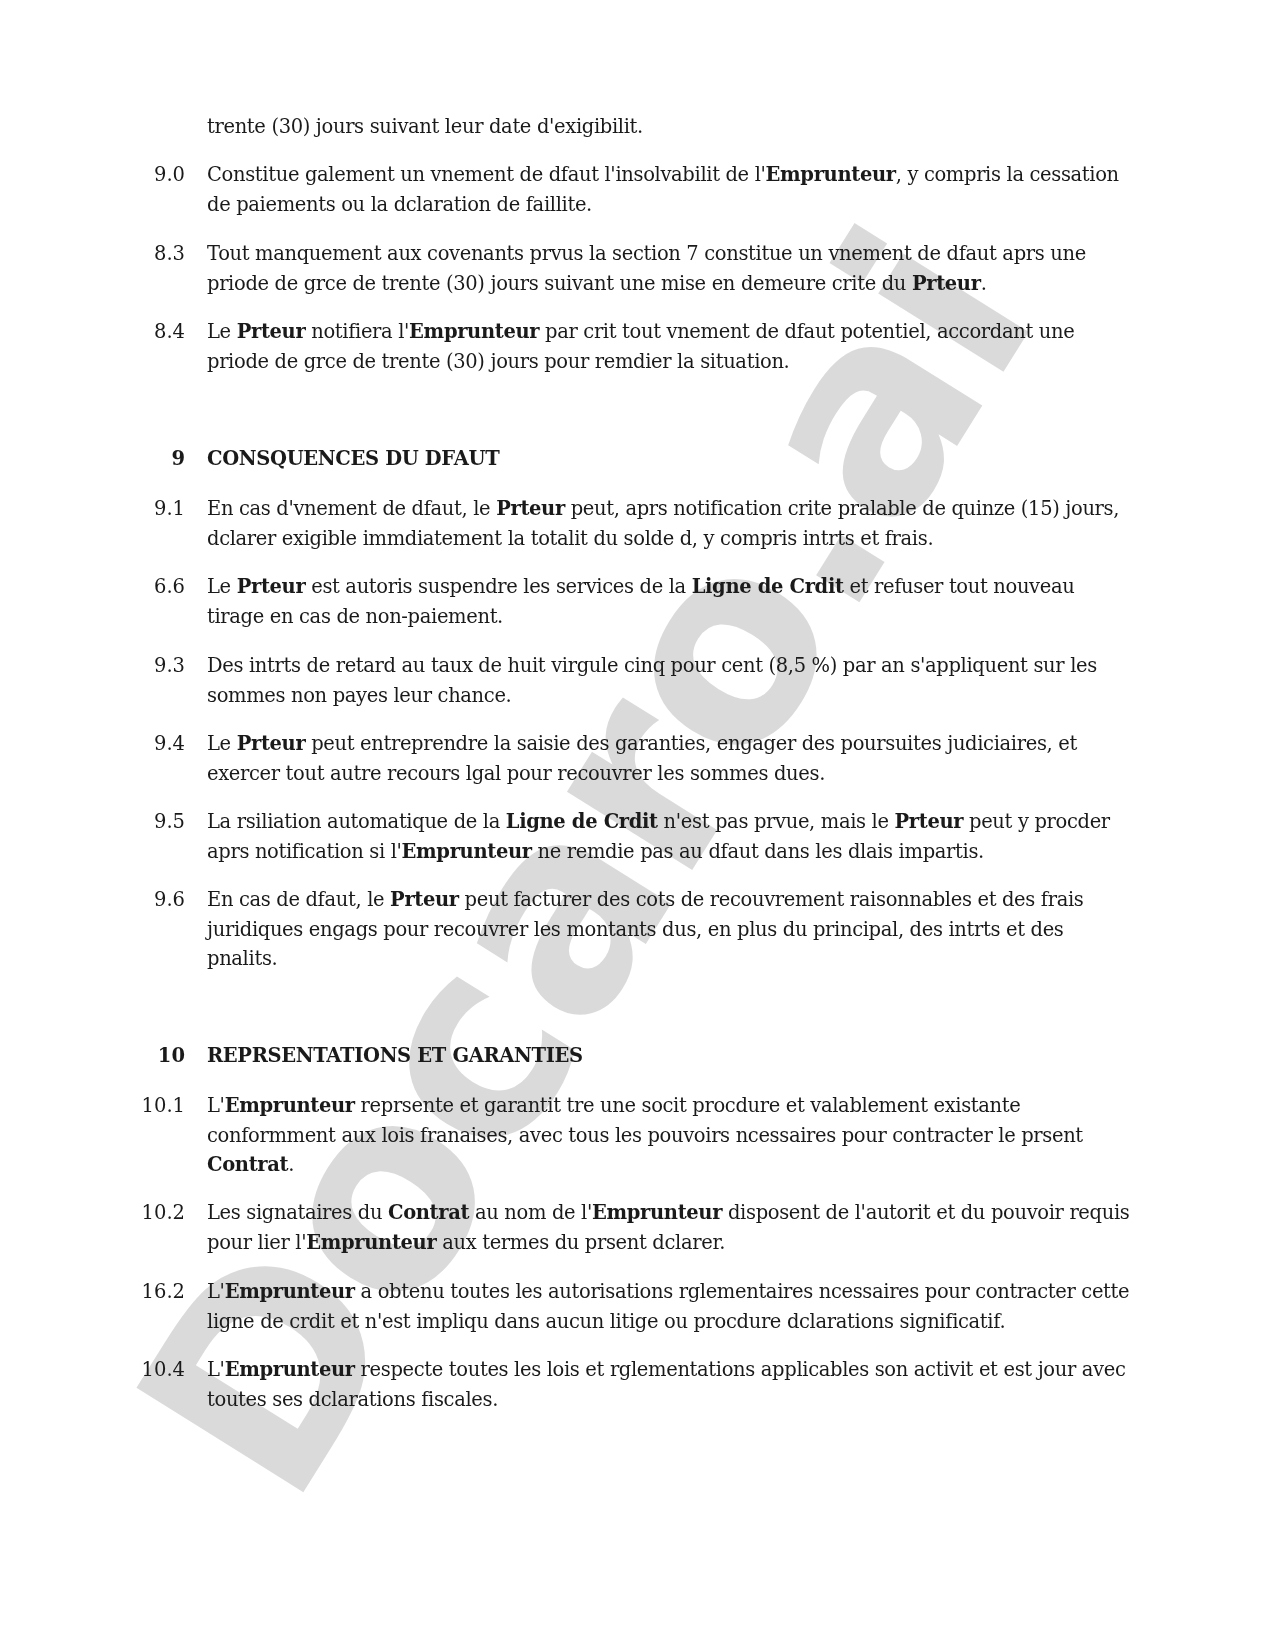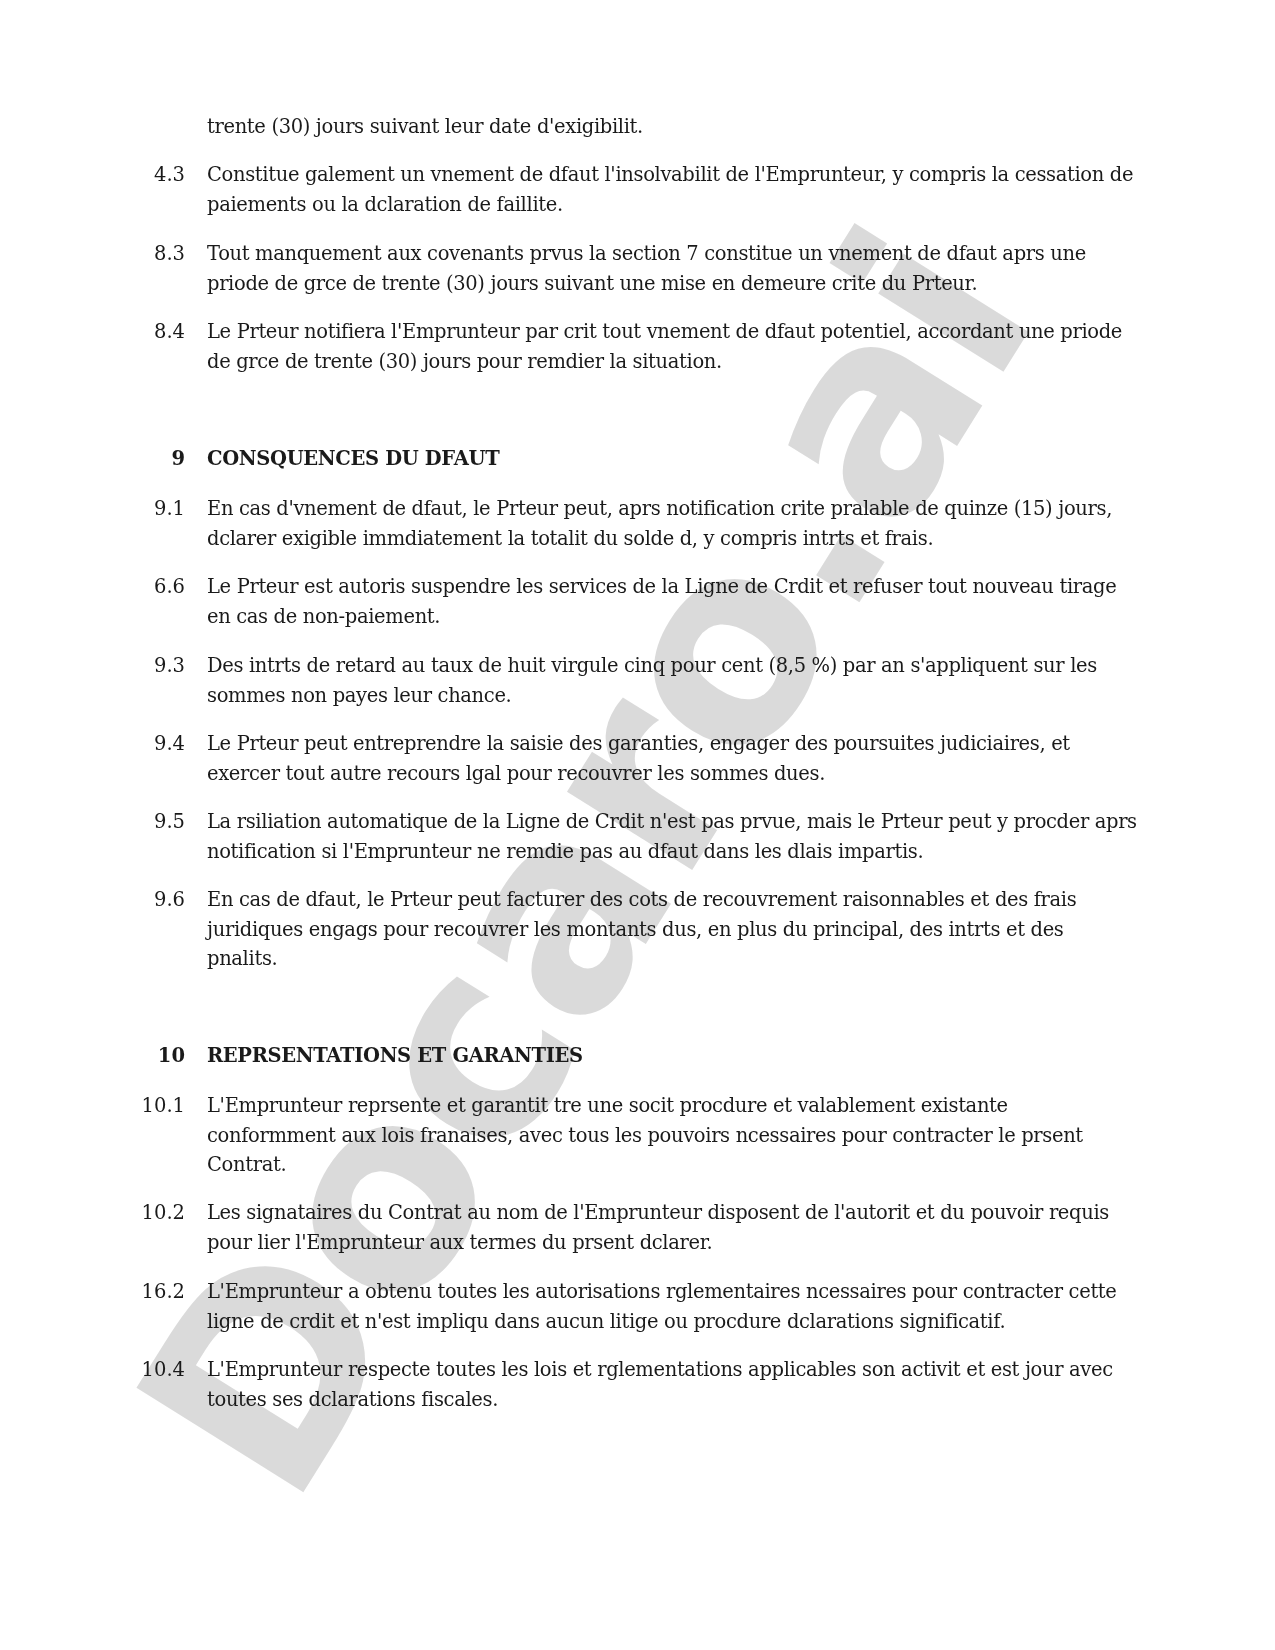--- a/index.html
+++ b/index.html
@@ -3,40 +3,40 @@
 <meta charset="utf-8">
 <style>
   html, body { margin: 0; padding: 0; background: #ffffff; }
   body { width: 1275px; height: 1650px; position: relative; overflow: hidden;
          font-family: "DejaVu Serif", "Liberation Serif", serif; color: #1a1a1a; }
   .page { position: absolute; left: 0; top: 0; width: 1275px; height: 1650px; }
   .para { position: absolute; left: 0; width: 1275px; font-size: 19.5px; line-height: 29.5px; }
   .num { position: absolute; right: 1090px; width: 80px; text-align: right; }
   .text { position: absolute; left: 207px; width: 930px; letter-spacing: -0.35px; }
   .heading { font-weight: bold; }
-  b { font-weight: normal; }
+  b { font-weight: bold; }
   .watermark { position: absolute; left: 585px; top: 865px; transform: translate(-50%, -50%) rotate(-58deg);
                font-family: "DejaVu Sans", sans-serif; font-weight: bold; font-size: 270px;
                color: #d9d9d9; white-space: nowrap; pointer-events: none; opacity: 0.95; z-index: 0; letter-spacing: -4px; }
   .content { position: absolute; left: 0; top: 0; width: 1275px; height: 1564px; z-index: 1; }
 </style>
 </head>
 <body>
 
 <div class="page">
   <div class="watermark">Docaro.ai</div>
 
   <div class="content">
 
     <div class="para" style="top:112px;">
       <div class="text">trente (30) jours suivant leur date d'exigibilit.</div>
     </div>
 
     <div class="para" style="top:160px;">
-      <div class="num">4.3</div>
+      <div class="num">9.0</div>
       <div class="text"><span>Constitue galement un vnement de dfaut l'insolvabilit de l'</span><b>Emprunteur</b><span>, y compris la cessation de paiements ou la dclaration de faillite.</span></div>
     </div>
 
     <div class="para" style="top:239px;">
       <div class="num">8.3</div>
       <div class="text"><span>Tout manquement aux covenants prvus  la section 7 constitue un vnement de dfaut aprs une priode de grce de trente (30) jours suivant une mise en demeure crite du </span><b>Prteur</b><span>.</span></div>
     </div>
 
     <div class="para" style="top:317px;">
       <div class="num">8.4</div>

